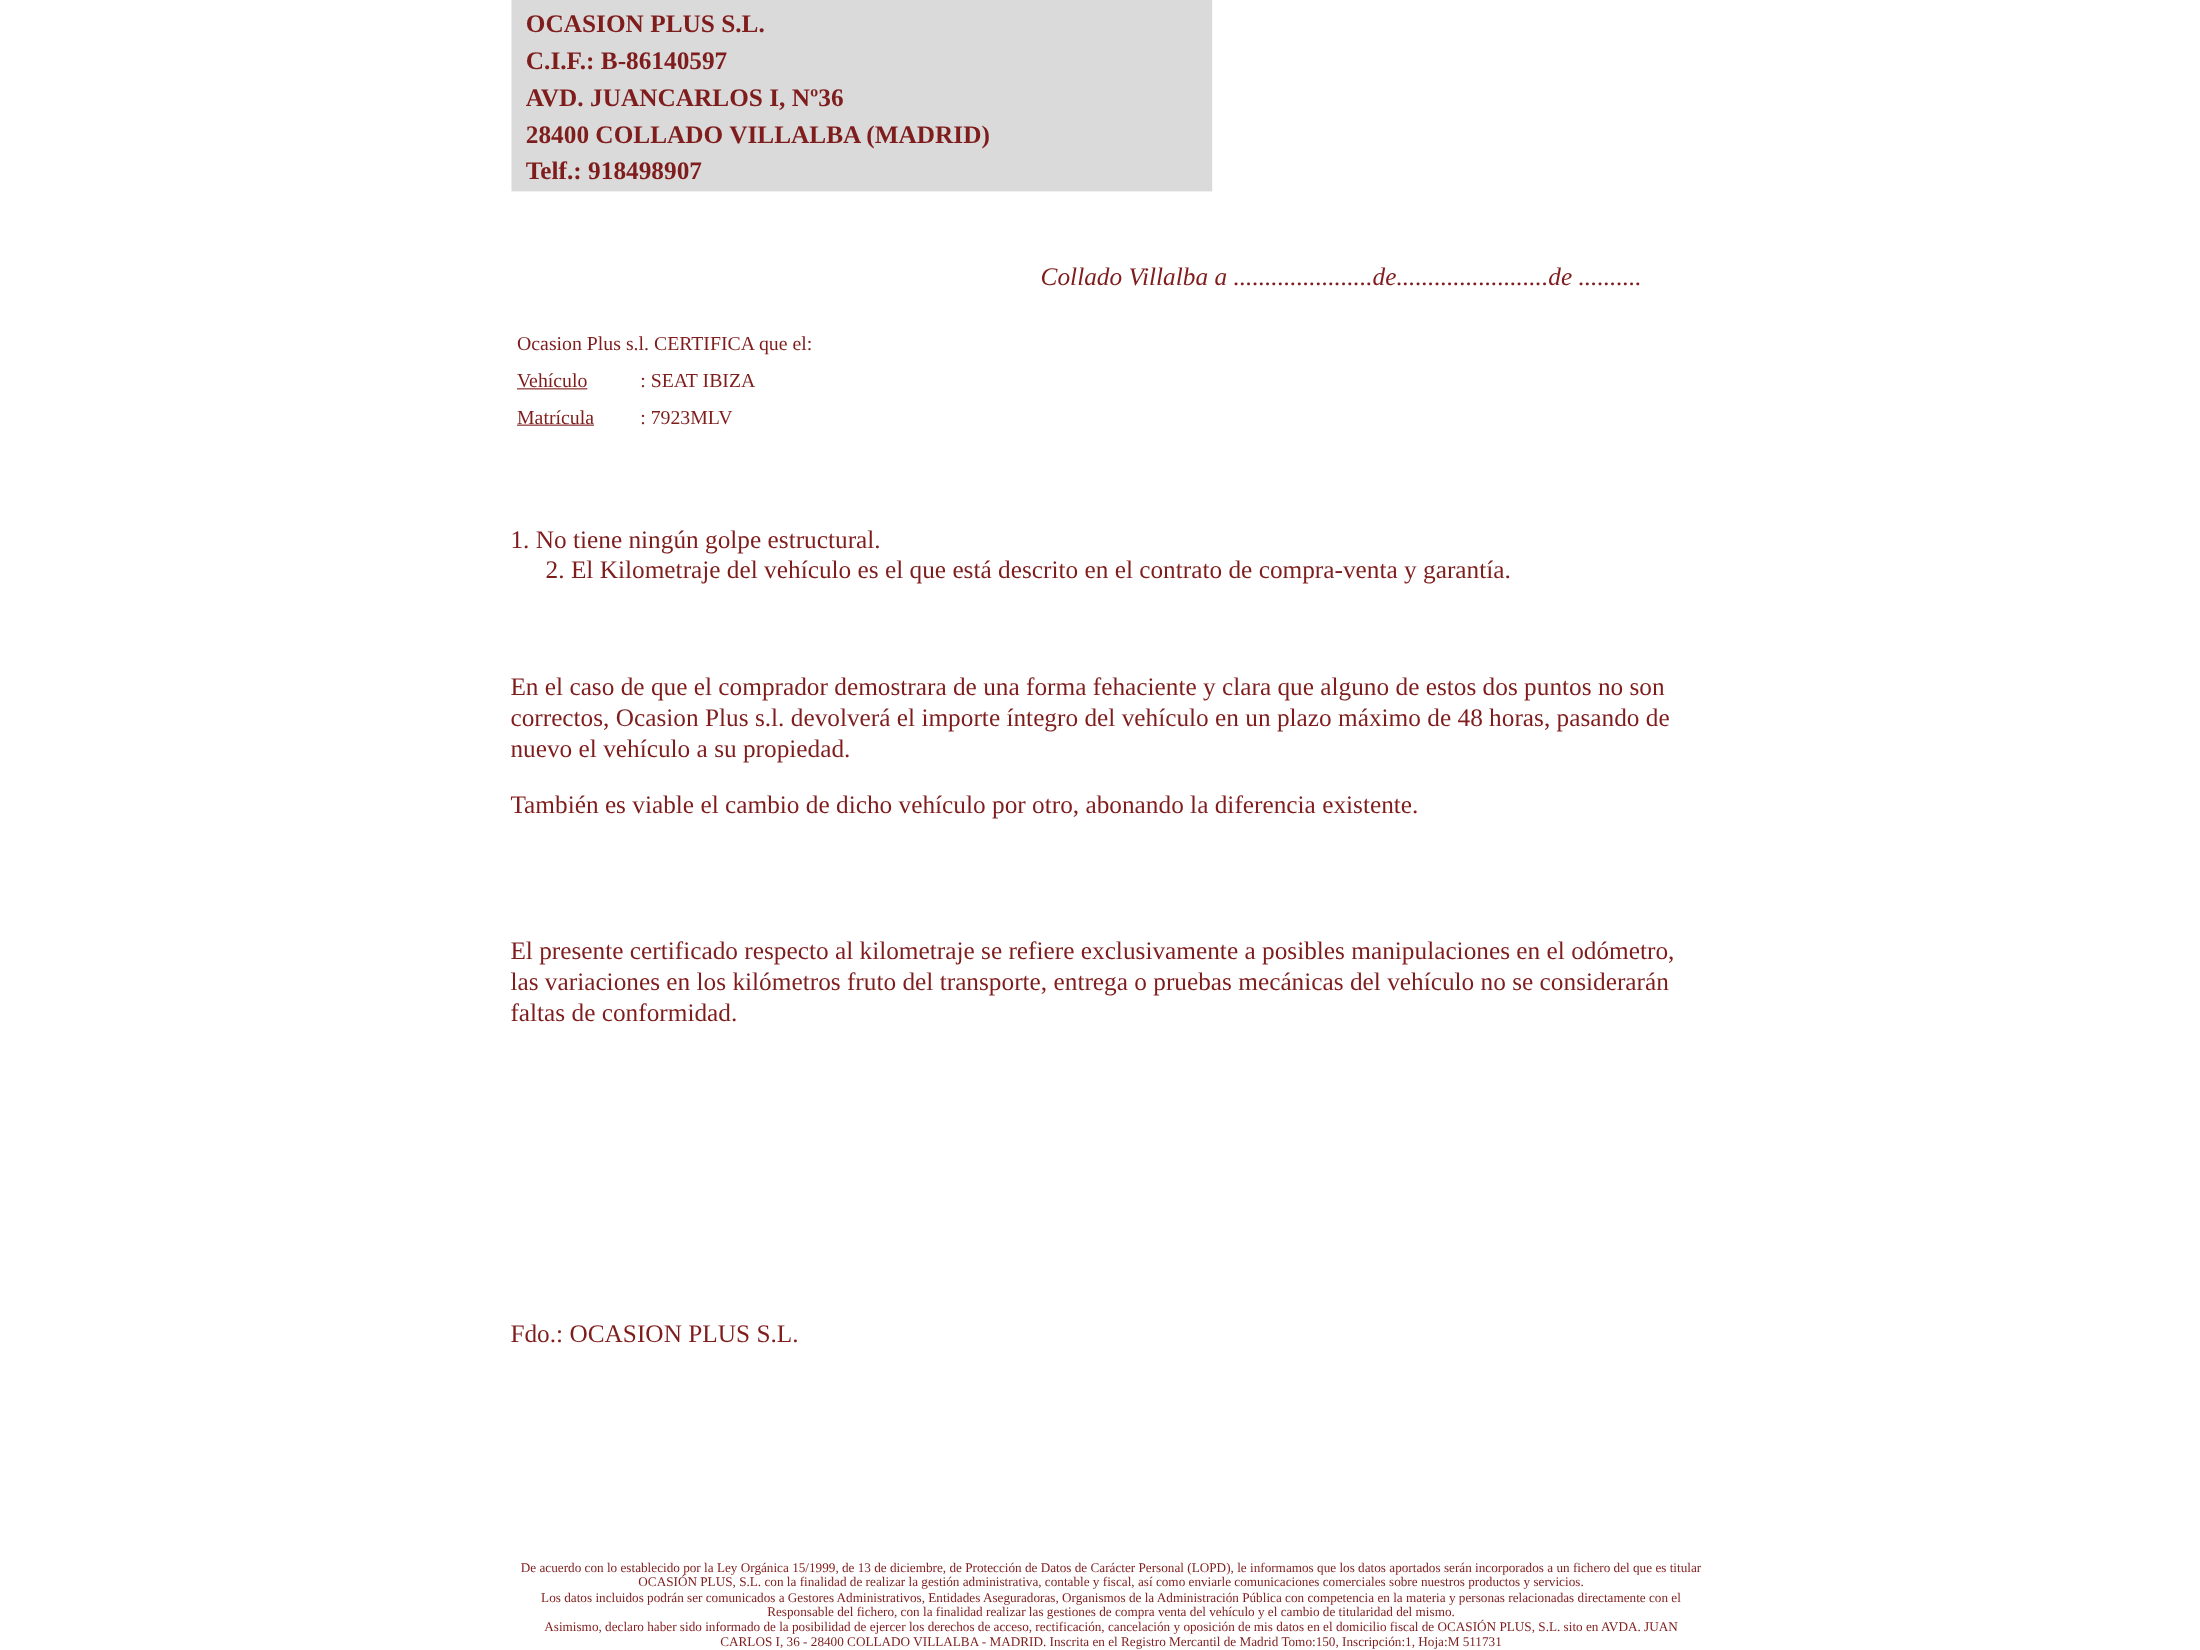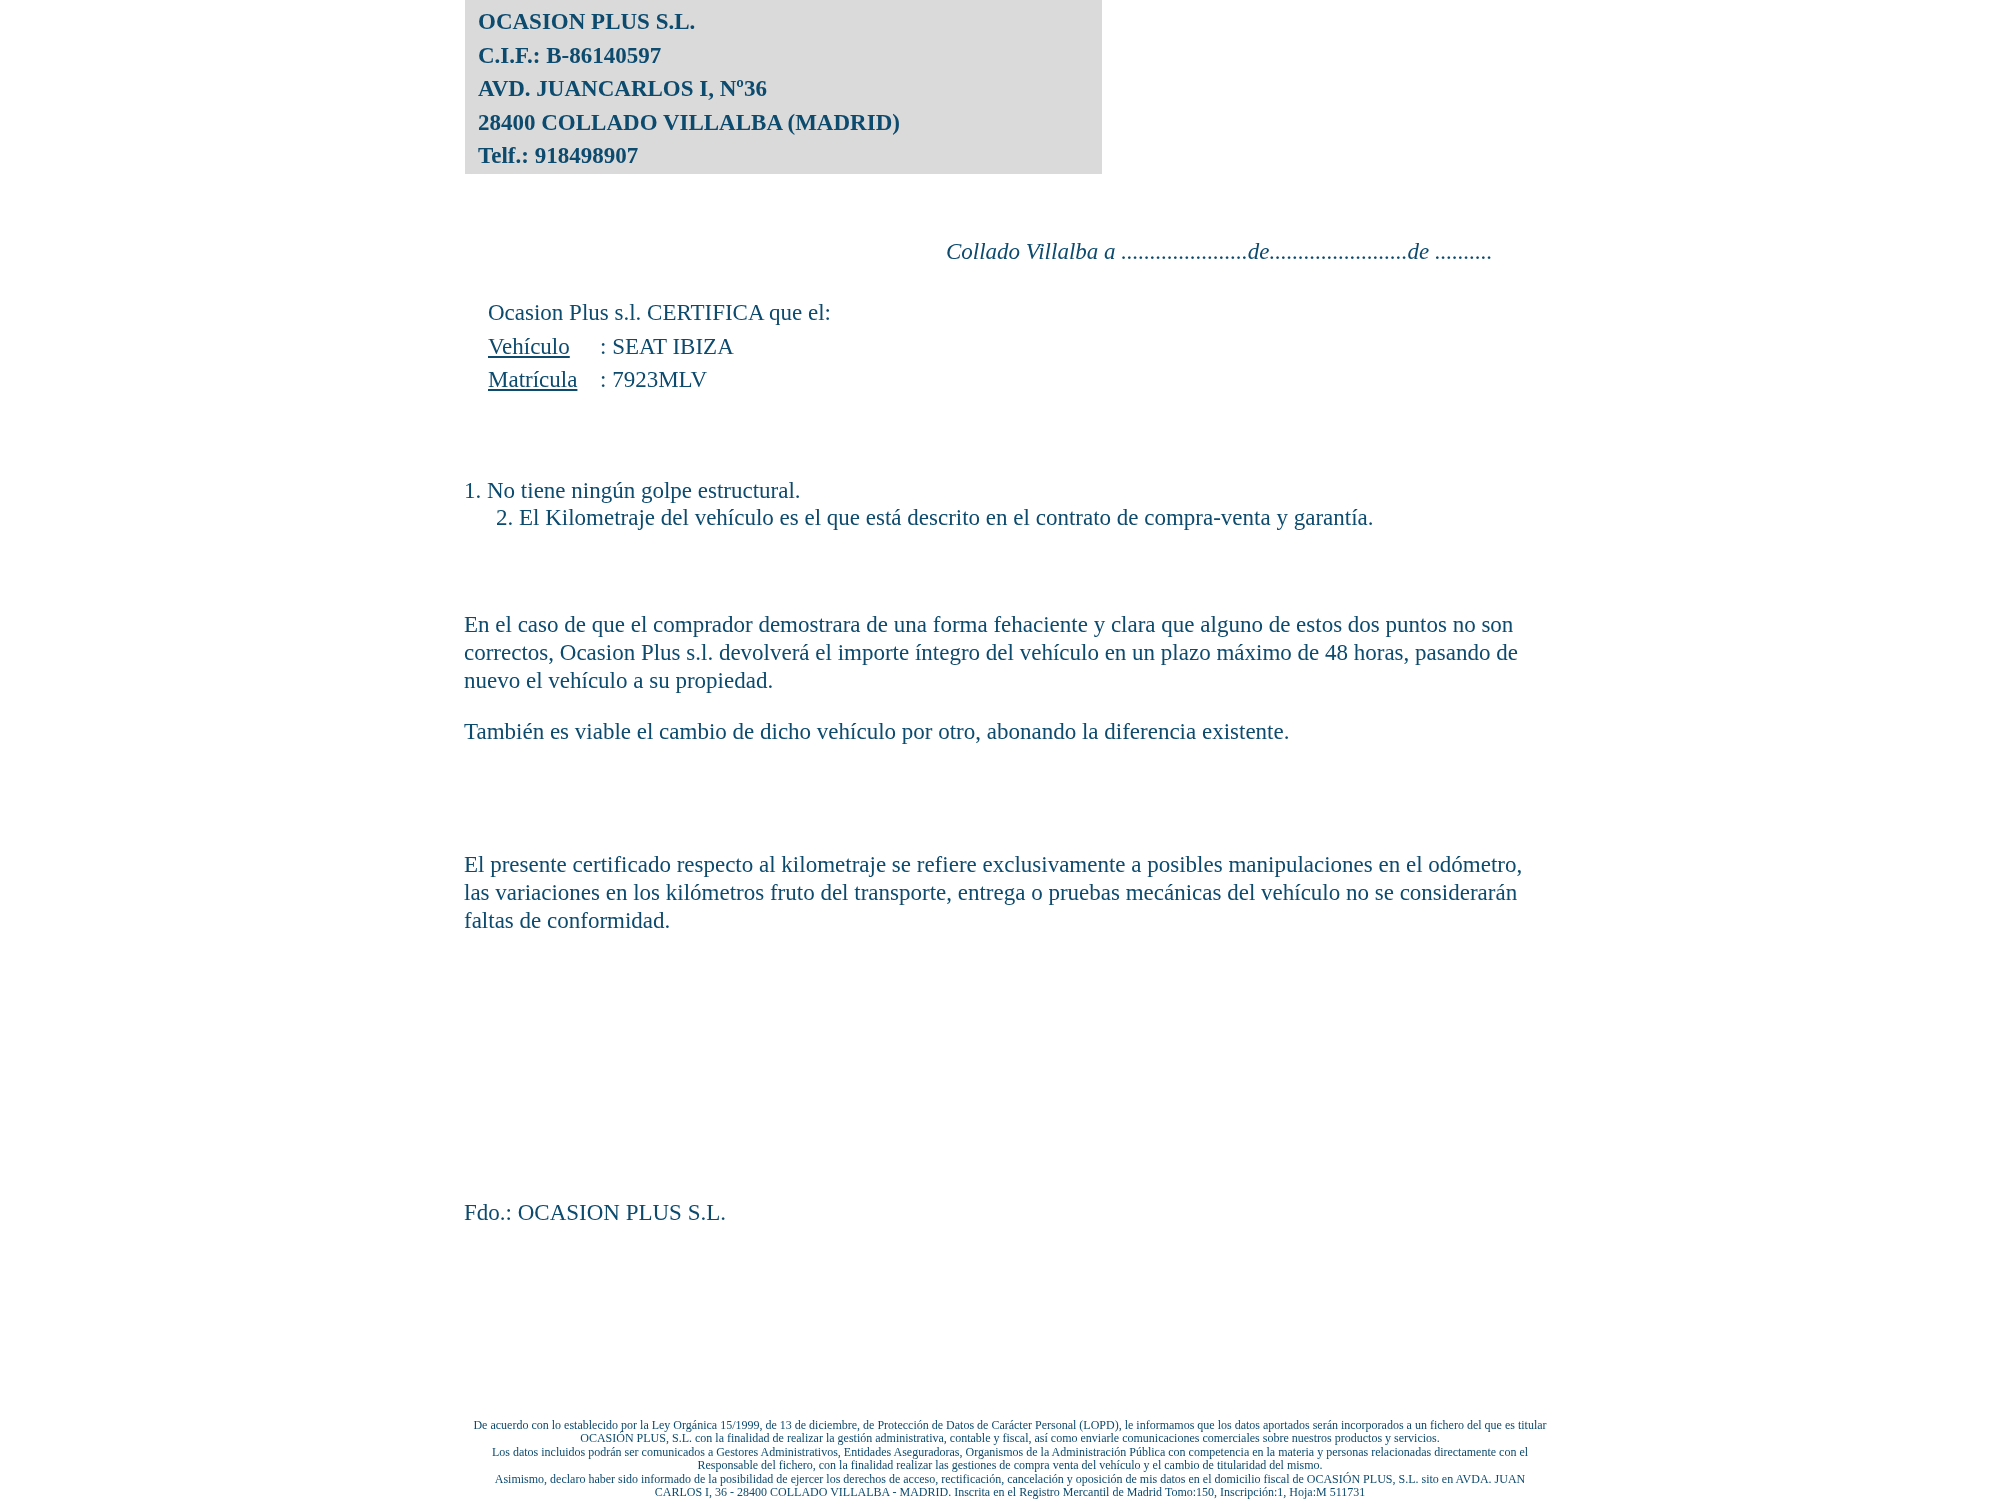--- a/index.html
+++ b/index.html
@@ -6,21 +6,21 @@
     margin: 0;
     padding: 0;
     background: #ffffff;
   }
   .page {
     position: relative;
     width: 2000px;
     height: 1500px;
     background: #ffffff;
     font-family: "Liberation Serif", "DejaVu Serif", serif;
-    color: #0c4a6e;
+    color: #7f1d1d;
     overflow: hidden;
   }
   .header-box {
     position: absolute;
     left: 465px;
     top: 0;
     width: 637px;
     height: 174px;
     background: #dadada;
     padding: 5px 0 0 13px;
@@ -33,23 +33,23 @@
     position: absolute;
     left: 946px;
     top: 238px;
     font-size: 23px;
     line-height: 28px;
     white-space: nowrap;
     font-style: italic;
   }
   .certify-block {
     position: absolute;
-    left: 488px;
+    left: 470px;
     top: 296px;
-    font-size: 23px;
+    font-size: 18px;
     line-height: 33.5px;
   }
   .label-w {
     display: inline-block;
     width: 112px;
   }
   .underlined {
     text-decoration: underline;
   }
   .body-text {

